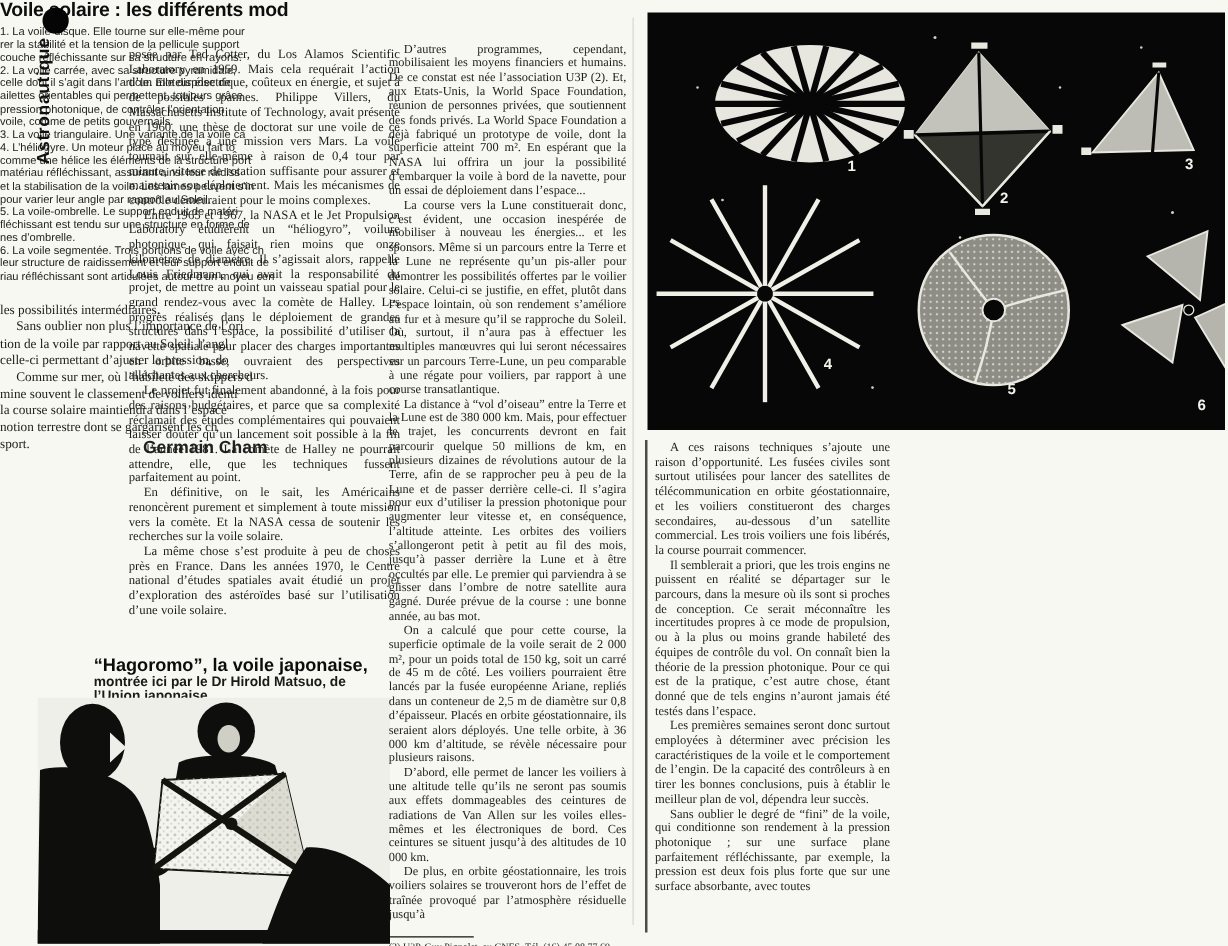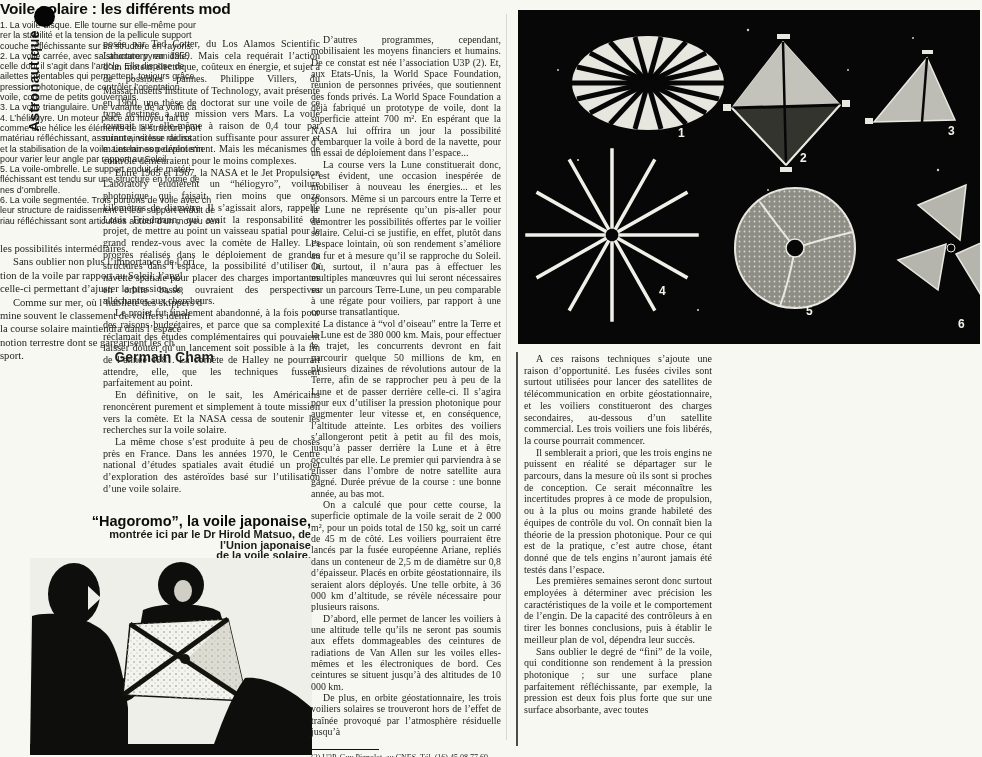--- a/index.html
+++ b/index.html
@@ -41,21 +41,21 @@
   .b-line.spread{word-spacing:17px;}
   .sig-row{display:flex;justify-content:space-between;width:214px;}
   .sig{font-family:"Liberation Sans",sans-serif;font-weight:bold;font-size:14px;white-space:nowrap;}
   
   .gutter-rule{position:absolute;left:506px;top:14px;width:1px;height:726px;background:#d8d8d0;}
   .fold-rule{position:absolute;left:516px;top:352px;width:2px;height:394px;background:#2e2e2a;opacity:.85;}
   
   .panel{position:absolute;left:518px;top:10px;width:462px;height:334px;background:#070707;}
   .figlabel{font-family:"Liberation Sans",sans-serif;font-weight:bold;font-size:12px;fill:#f2f2ea;}
   
-  .photo-caption{position:absolute;left:75px;top:514px;width:236px;text-align:right;font-family:"Liberation Sans",sans-serif;}
+  .photo-caption{position:absolute;left:75px;top:526px;width:236px;font-family:"Liberation Sans",sans-serif;}
   .photo-caption .cap-head{font-weight:bold;font-size:14.5px;line-height:15px;white-space:nowrap;color:#0c0c0a;}
   .photo-caption .cap-line{font-weight:bold;font-size:11px;line-height:10.5px;color:#1a1a17;}
   .photo{position:absolute;left:30px;top:558px;width:282px;height:197px;}
 </style>
 </head>
 <body>
 
 <div class="section-dot"></div>
 <div class="section-label">Astronautique</div>
 

